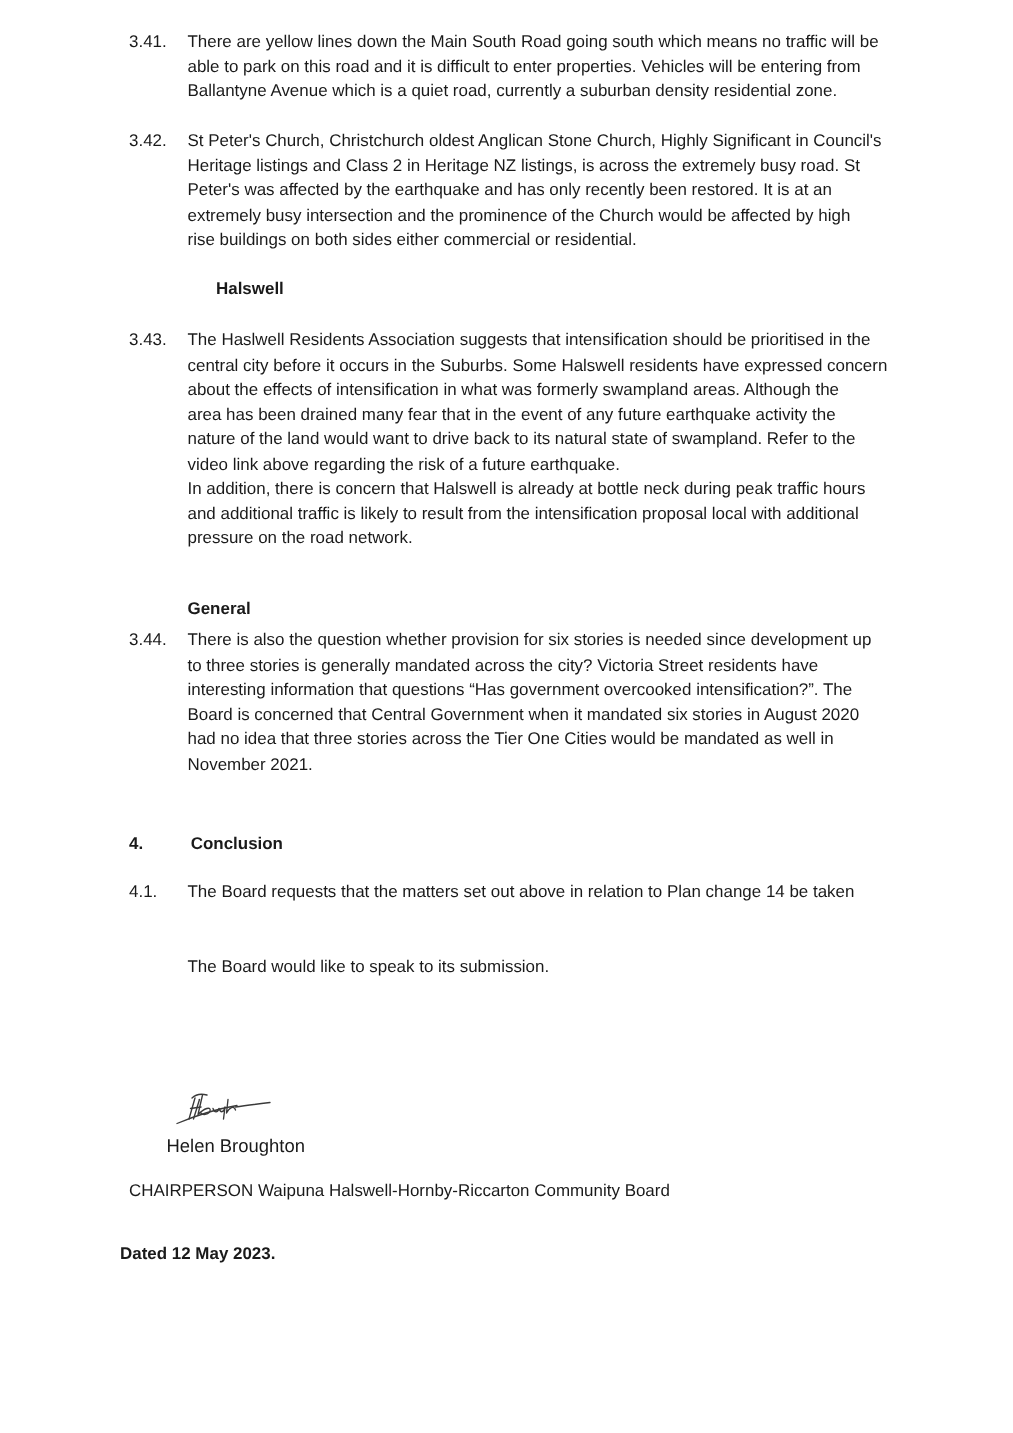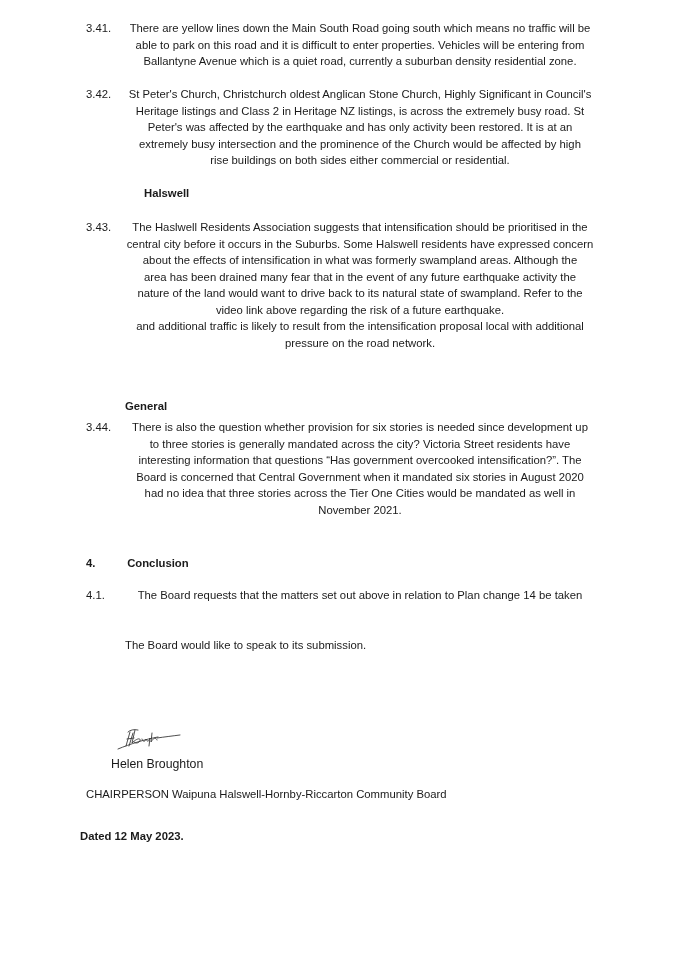--- a/index.html
+++ b/index.html
@@ -4,21 +4,21 @@
   <style>
     html, body { margin: 0; padding: 0; background: #ffffff; }
     body {
       width: 675px; height: 955px; position: relative; overflow: hidden;
       font-family: "Liberation Sans", "DejaVu Sans", sans-serif;
       color: #1a1a1a; font-size: 11.3px; line-height: 16.5px;
     }
     .page { position: absolute; left: 0; top: 0; width: 635px; height: 955px; }
     .para { position: absolute; left: 86px; width: 520px; }
     .num { position: absolute; left: 0; top: 0; width: 38px; }
-    .body-text { margin-left: 39px; width: 470px; text-align: center; }
+    .body-text { margin-left: 39px; width: 470px; }
     .heading { position: absolute; font-weight: bold; }
     .section { position: absolute; left: 86px; font-weight: bold; }
     .section .snum { display: inline-block; width: 38px; }
     .line { display: block; white-space: nowrap; }
     .signature { position: absolute; left: 116px; top: 724px; width: 70px; height: 30px; }
     .plain { position: absolute; white-space: nowrap; }
   </style>
 </head>
 <body>
 
@@ -31,37 +31,38 @@
       <span class="line">able to park on this road and it is difficult to enter properties. Vehicles will be entering from</span>
       <span class="line">Ballantyne Avenue which is a quiet road, currently a suburban density residential zone.</span>
     </div>
   </div>
 
   <div class="para" style="top:86px;">
     <span class="num">3.42.</span>
     <div class="body-text">
       <span class="line">St Peter's Church, Christchurch oldest Anglican Stone Church, Highly Significant in Council's</span>
       <span class="line">Heritage listings and Class 2 in Heritage NZ listings, is across the extremely busy road. St</span>
-      <span class="line">Peter's was affected by the earthquake and has only activity been restored.  It is at an</span>
+      <span class="line">Peter's was affected by the earthquake and has only recently been restored.  It is at an</span>
       <span class="line">extremely busy intersection and the prominence of the Church would be affected by high</span>
       <span class="line">rise buildings on both sides either commercial or residential.</span>
     </div>
   </div>
 
   <div class="heading" style="left:125px; top:185px;padding-left:19px;">Halswell</div>
 
   <div class="para" style="top:219px;">
     <span class="num">3.43.</span>
     <div class="body-text">
       <span class="line">The Haslwell Residents Association suggests that intensification should be prioritised in the</span>
       <span class="line">central city before it occurs in the Suburbs. Some Halswell residents have expressed concern</span>
       <span class="line">about the effects of intensification in what was formerly swampland areas.   Although the</span>
       <span class="line">area has been drained many fear that in the event of any future earthquake activity the</span>
       <span class="line">nature of the land would want to drive back to its natural state of swampland.  Refer to the</span>
       <span class="line">video link above regarding the risk of a future earthquake.</span>
+      <span class="line">In addition, there is concern that Halswell is already at bottle neck during peak traffic hours</span>
       <span class="line">and additional traffic is likely to result from the intensification proposal local with additional</span>
       <span class="line">pressure on the road network.</span>
     </div>
   </div>
 
   <div class="heading" style="left:125px; top:398px;">General</div>
 
   <div class="para" style="top:419px;">
     <span class="num">3.44.</span>
     <div class="body-text">

